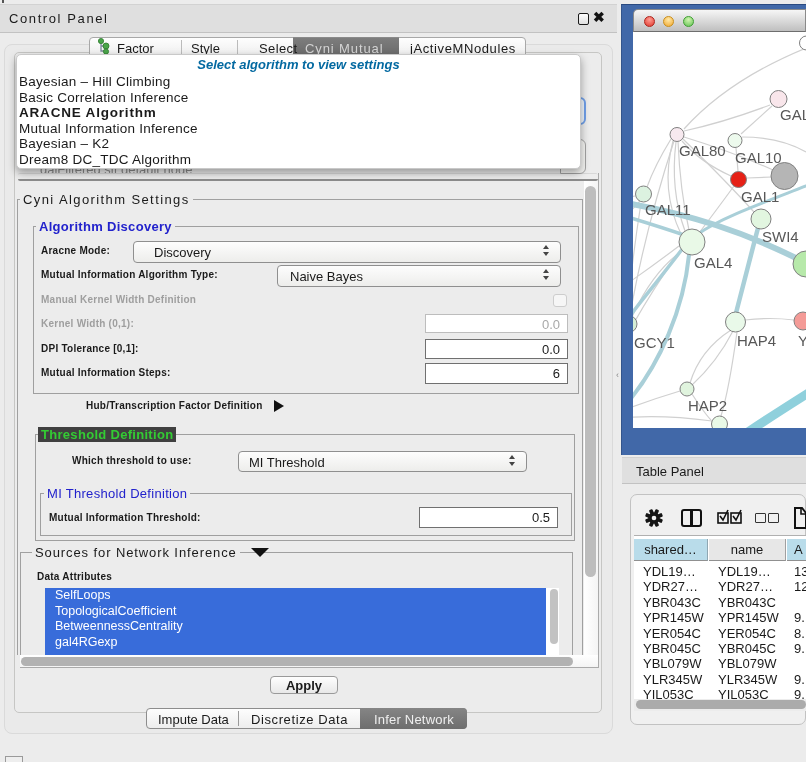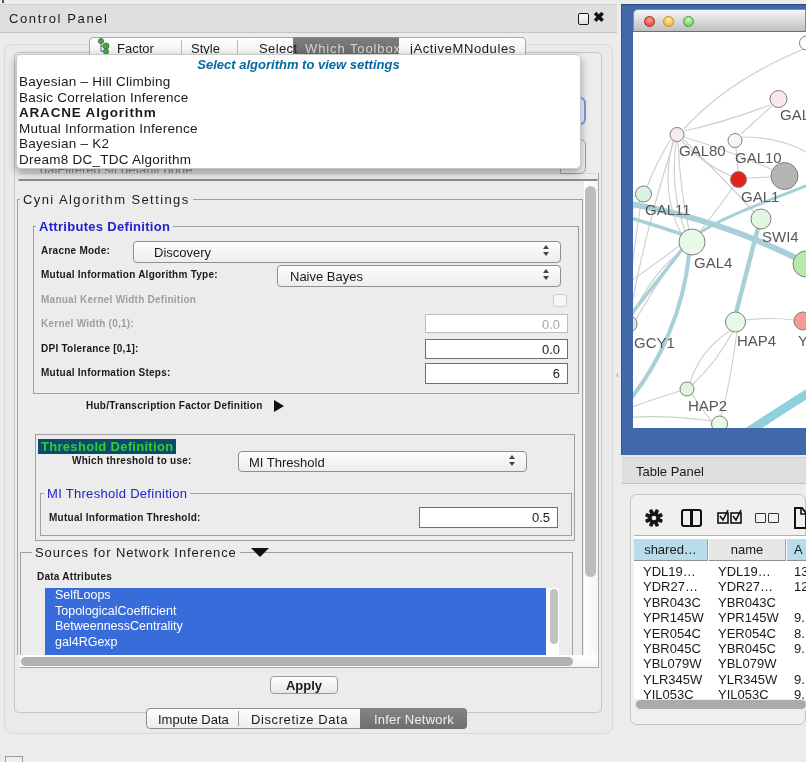--- a/index.html
+++ b/index.html
@@ -39,35 +39,35 @@
 <div class="abs" style="left:237px;top:40px;width:1px;height:15px;background:#bbb;"></div>
 <svg class="abs" style="left:95px;top:37px;" width="16" height="18" viewBox="0 0 16 18">
  <path d="M6 4 L6 14 L10 14 M6 9 L10 9" stroke="#7a8699" stroke-width="1.3" fill="none"></path>
  <circle cx="6" cy="4" r="2.6" fill="#4aa54a" stroke="#2c7a2c" stroke-width="0.8"></circle>
  <circle cx="11" cy="9" r="3" fill="#4aa54a" stroke="#2c7a2c" stroke-width="0.8"></circle>
  <circle cx="11" cy="14.5" r="2.6" fill="#4aa54a" stroke="#2c7a2c" stroke-width="0.8"></circle>
 </svg>
 <div class="abs" style="left:117px;top:41px;">Factor</div>
 <div class="abs" style="left:191px;top:41px;">Style</div>
 <div class="abs" style="left:259px;top:41px;letter-spacing:0.4px;">Select</div>
-<div class="abs" style="left:305px;top:41px;color:#d4d4d4;letter-spacing:0.9px;">Which Toolbox</div>
+<div class="abs" style="left:305px;top:41px;color:#d4d4d4;letter-spacing:0.9px;">Cyni Mutual</div>
 <div class="abs" style="left:410px;top:41px;letter-spacing:0.6px;">jActiveMNodules</div>
 
 <div class="abs" style="left:598px;top:173px;width:1px;height:494px;background:#aaa;"></div>
 <div class="abs" style="left:20px;top:667px;width:579px;height:1px;background:#aaa;"></div>
 <div class="abs" style="left:584px;top:173px;width:14px;height:483px;background:linear-gradient(90deg,#fff,#f4f4f4);"></div>
 <div class="abs" style="left:585px;top:186px;width:11px;height:391px;background:#bdbdbd;border-radius:6px;"></div>
 <div class="abs" style="left:20px;top:655px;width:578px;height:12px;background:linear-gradient(#fff,#f4f4f4);"></div>
 <div class="abs" style="left:21px;top:657px;width:552px;height:9px;background:#b2b2b2;border-radius:5px;"></div>
 
 <div class="abs" style="left:17px;top:199px;width:566px;height:456px;border:1px solid #a0a0a0;border-bottom:none;"></div>
 <div class="abs grplabel wide" style="left:20px;top:192px;background:#ececec;">Cyni Algorithm Settings</div>
 
 <div class="abs grp" style="left:33px;top:226px;width:546px;height:168px;"></div>
-<div class="abs grplabel b" style="left:36px;top:219px;color:#2222cc;background:#ececec;letter-spacing:0.3px;">Attributes Definition</div>
+<div class="abs grplabel b" style="left:36px;top:219px;color:#2222cc;background:#ececec;letter-spacing:0.3px;">Algorithm Discovery</div>
 
 <div class="abs lbl" style="left:41px;top:245px;">Aracne Mode:</div>
 <div class="abs combo" style="left:133px;top:241px;width:428px;height:22px;">
     <span class="txt" style="left:20px;">Discovery</span>
     <span class="stepper">
       <i class="up"></i>
       <i class="dn"></i>
     </span>
   </div>
 
@@ -89,21 +89,21 @@
 <div class="abs lbl" style="left:41px;top:343px;">DPI Tolerance [0,1]:</div>
 <div class="abs field" style="left:425px;top:339px;width:143px;height:20px;">0.0</div>
 
 <div class="abs lbl" style="left:41px;top:367px;">Mutual Information Steps:</div>
 <div class="abs field" style="left:425px;top:363px;width:143px;height:21px;">6</div>
 
 <div class="abs lbl" style="left:46px;top:400px;padding-left:40px;">Hub/Transcription Factor Definition</div>
 <div class="abs" style="left:274px;top:400px;width:0;height:0;border-top:6px solid transparent;border-bottom:6px solid transparent;border-left:10px solid #111;"></div>
 
 <div class="abs grp" style="left:35px;top:434px;width:540px;height:107px;"></div>
-<div class="abs grplabel b" style="left:38px;top:427px;color:#33cc33;background:#0c4a6e;letter-spacing:0.3px;margin-top:12px;">Threshold Definition</div>
+<div class="abs grplabel b" style="left:38px;top:427px;color:#33cc33;background:#404040;letter-spacing:0.3px;">Threshold Definition</div>
 
 <div class="abs lbl" style="left:72px;top:455px;">Which threshold to use:</div>
 <div class="abs combo" style="left:238px;top:451px;width:289px;height:21px;">
     <span class="txt" style="left:10px;">MI Threshold</span>
     <span class="stepper">
       <i class="up"></i>
       <i class="dn"></i>
     </span>
   </div>
 

